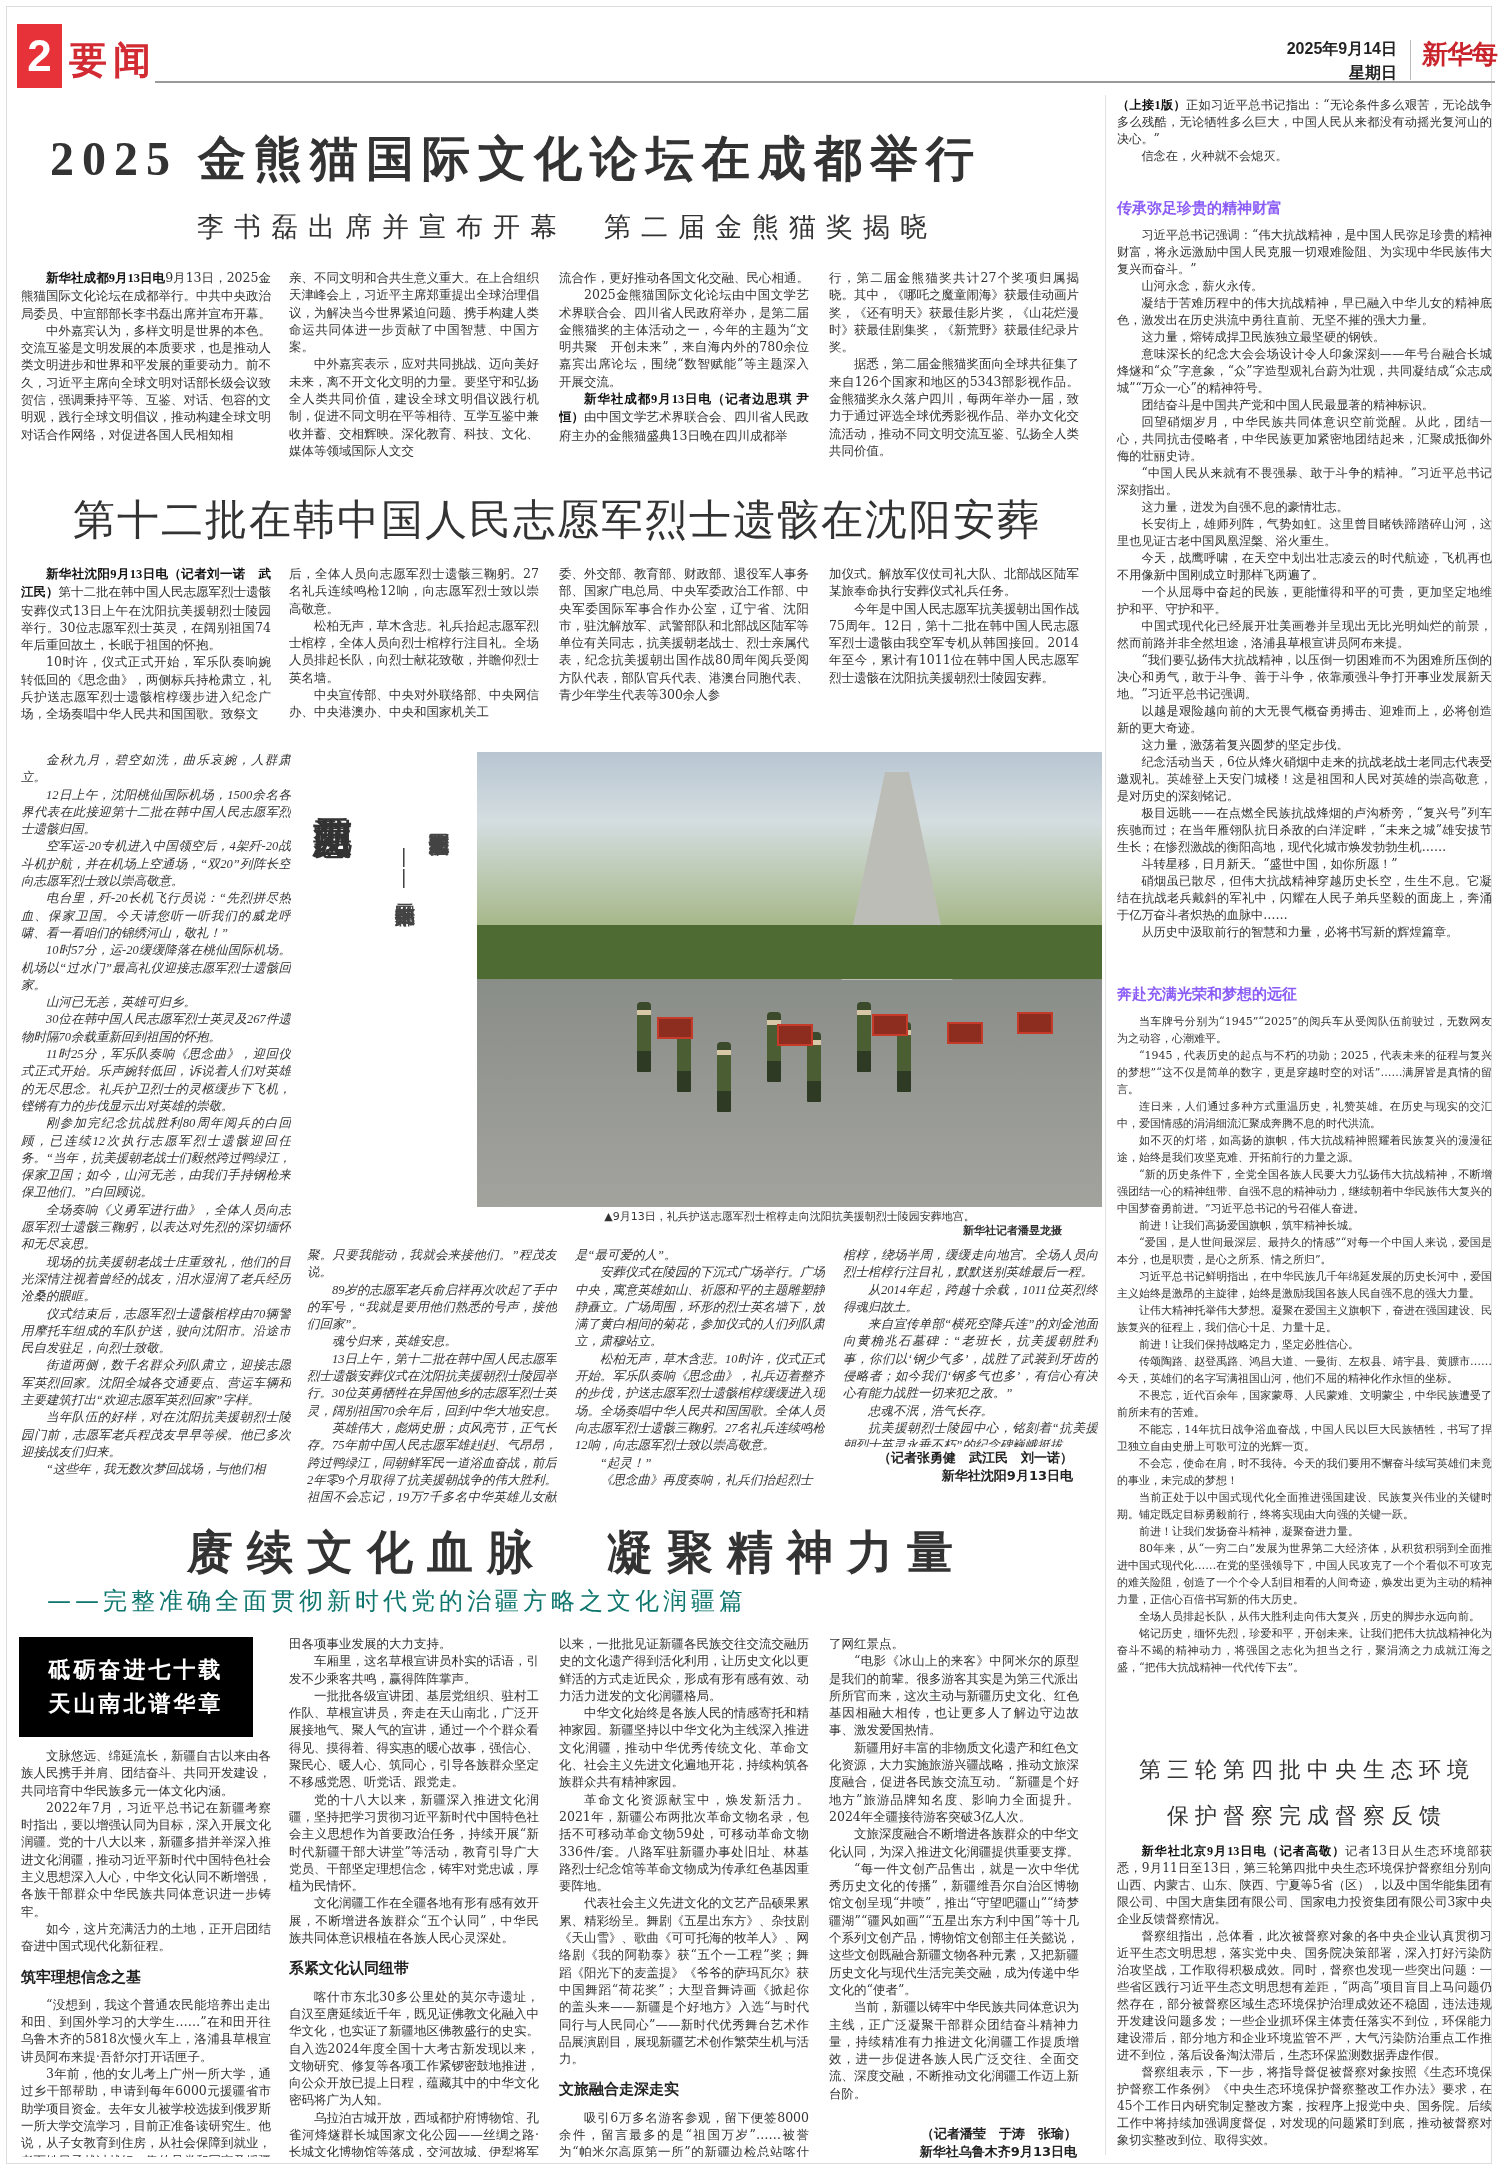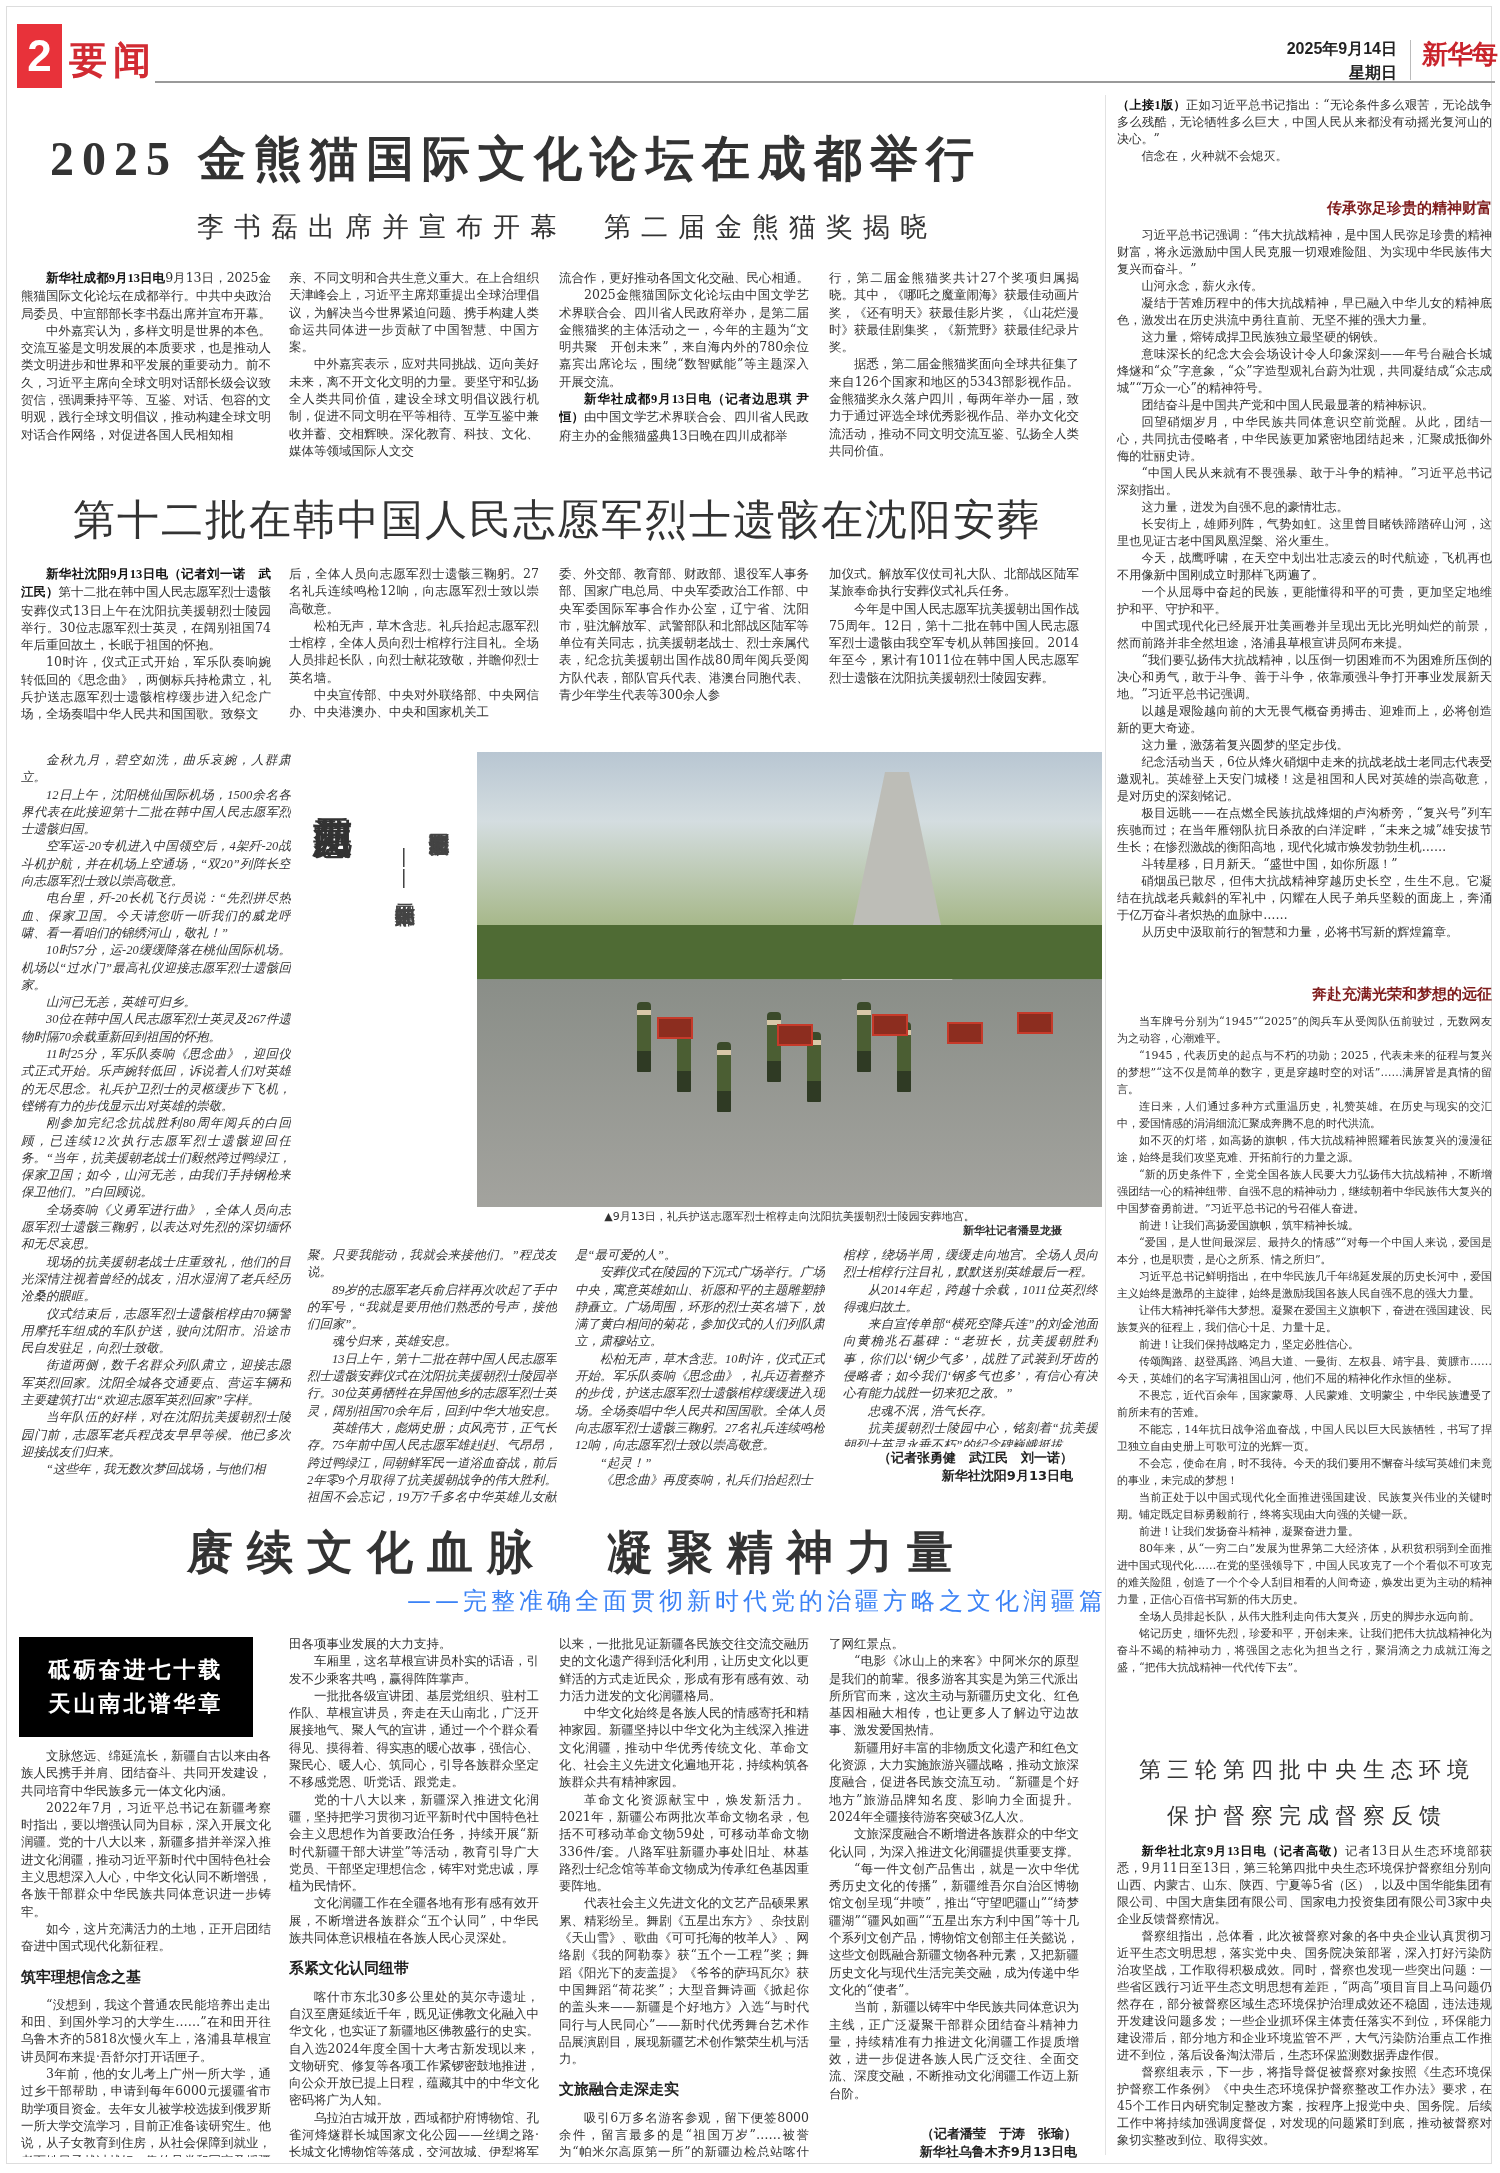--- a/index.html
+++ b/index.html
@@ -20,25 +20,25 @@
 .col p.noind{text-indent:0}
 .col b{font-family:Liberation Serif, serif;font-weight:bold;color:#111}
 .h2{left:0;top:485px;width:1100px;text-align:center;font-size:42px;color:#333;letter-spacing:2px}
 .photo{left:470px;top:745px;width:625px;height:455px;overflow:hidden;background:linear-gradient(180deg,#7a9a4a 0%,#9bb36b 20%,#8f9d8a 45%,#6f726d 62%,#8a8a86 78%,#9c9c98 100%)}
 .caption{left:470px;top:1203px;width:625px;font-family:"DejaVu Sans",sans-serif;font-size:11px;color:#333;text-align:center;line-height:14px}
 .vt-big{left:310px;top:780px;width:50px;font-size:40px;line-height:68px;color:#333;writing-mode:vertical-rl}
 .vt-sub{left:378px;top:820px;width:30px;font-family:"DejaVu Sans",sans-serif;font-size:21px;line-height:25px;color:#444;writing-mode:vertical-rl}
 .vt-sub2{left:412px;top:850px;width:30px;font-family:"DejaVu Sans",sans-serif;font-size:21px;line-height:25px;color:#444;writing-mode:vertical-rl}
 .italic{font-style:italic;font-family:"Liberation Serif",serif}
 .h3{left:40px;top:1515px;width:1060px;text-align:center;font-size:46px;font-weight:bold;color:#333;letter-spacing:14px}
-.sub3{left:40px;top:1578px;width:1060px;text-align:right;font-family:"DejaVu Sans",sans-serif;font-size:24px;color:#3b82f6;letter-spacing:4px}
+.sub3{left:40px;top:1578px;width:1060px;text-align:left;font-family:"DejaVu Sans",sans-serif;font-size:24px;color:#0f766e;letter-spacing:4px}
 .redbox{left:12px;top:1630px;width:234px;height:100px;background:#000000;color:#fff;font-family:"DejaVu Sans",sans-serif;font-weight:bold;font-size:22px;line-height:34px;text-align:center;padding-top:16px;letter-spacing:3px}
 .subhead{font-family:"DejaVu Sans",sans-serif;font-weight:bold;font-size:15px;color:#222;text-align:left}
 .rule-v{width:1px;background:#e2e2e2}
-.right-h{font-family:"DejaVu Sans",sans-serif;font-weight:bold;font-size:15px;color:#7f1d1d;text-align:right}
+.right-h{font-family:"DejaVu Sans",sans-serif;font-weight:bold;font-size:15px;color:#8b5cf6;text-align:left}
 .env-h{left:1110px;top:1740px;width:380px;text-align:center;font-size:22px;color:#333;line-height:46px;letter-spacing:6px}
 .byline{font-family:"DejaVu Sans",sans-serif;font-weight:bold;font-size:13px;text-align:right;color:#222;line-height:18px}
 .soldier{position:absolute;width:14px;height:70px;background:linear-gradient(180deg,#3b4a2a 0 12%,#d9c8a8 12% 18%,#4b5e33 18% 70%,#2f3a24 70% 100%);border-radius:4px 4px 1px 1px}
 .coffin{position:absolute;width:36px;height:22px;background:#8c2d1f;border:2px solid #c63a2a}
 </style>
 </head>
 <body>
 
 <div class="page">
 

